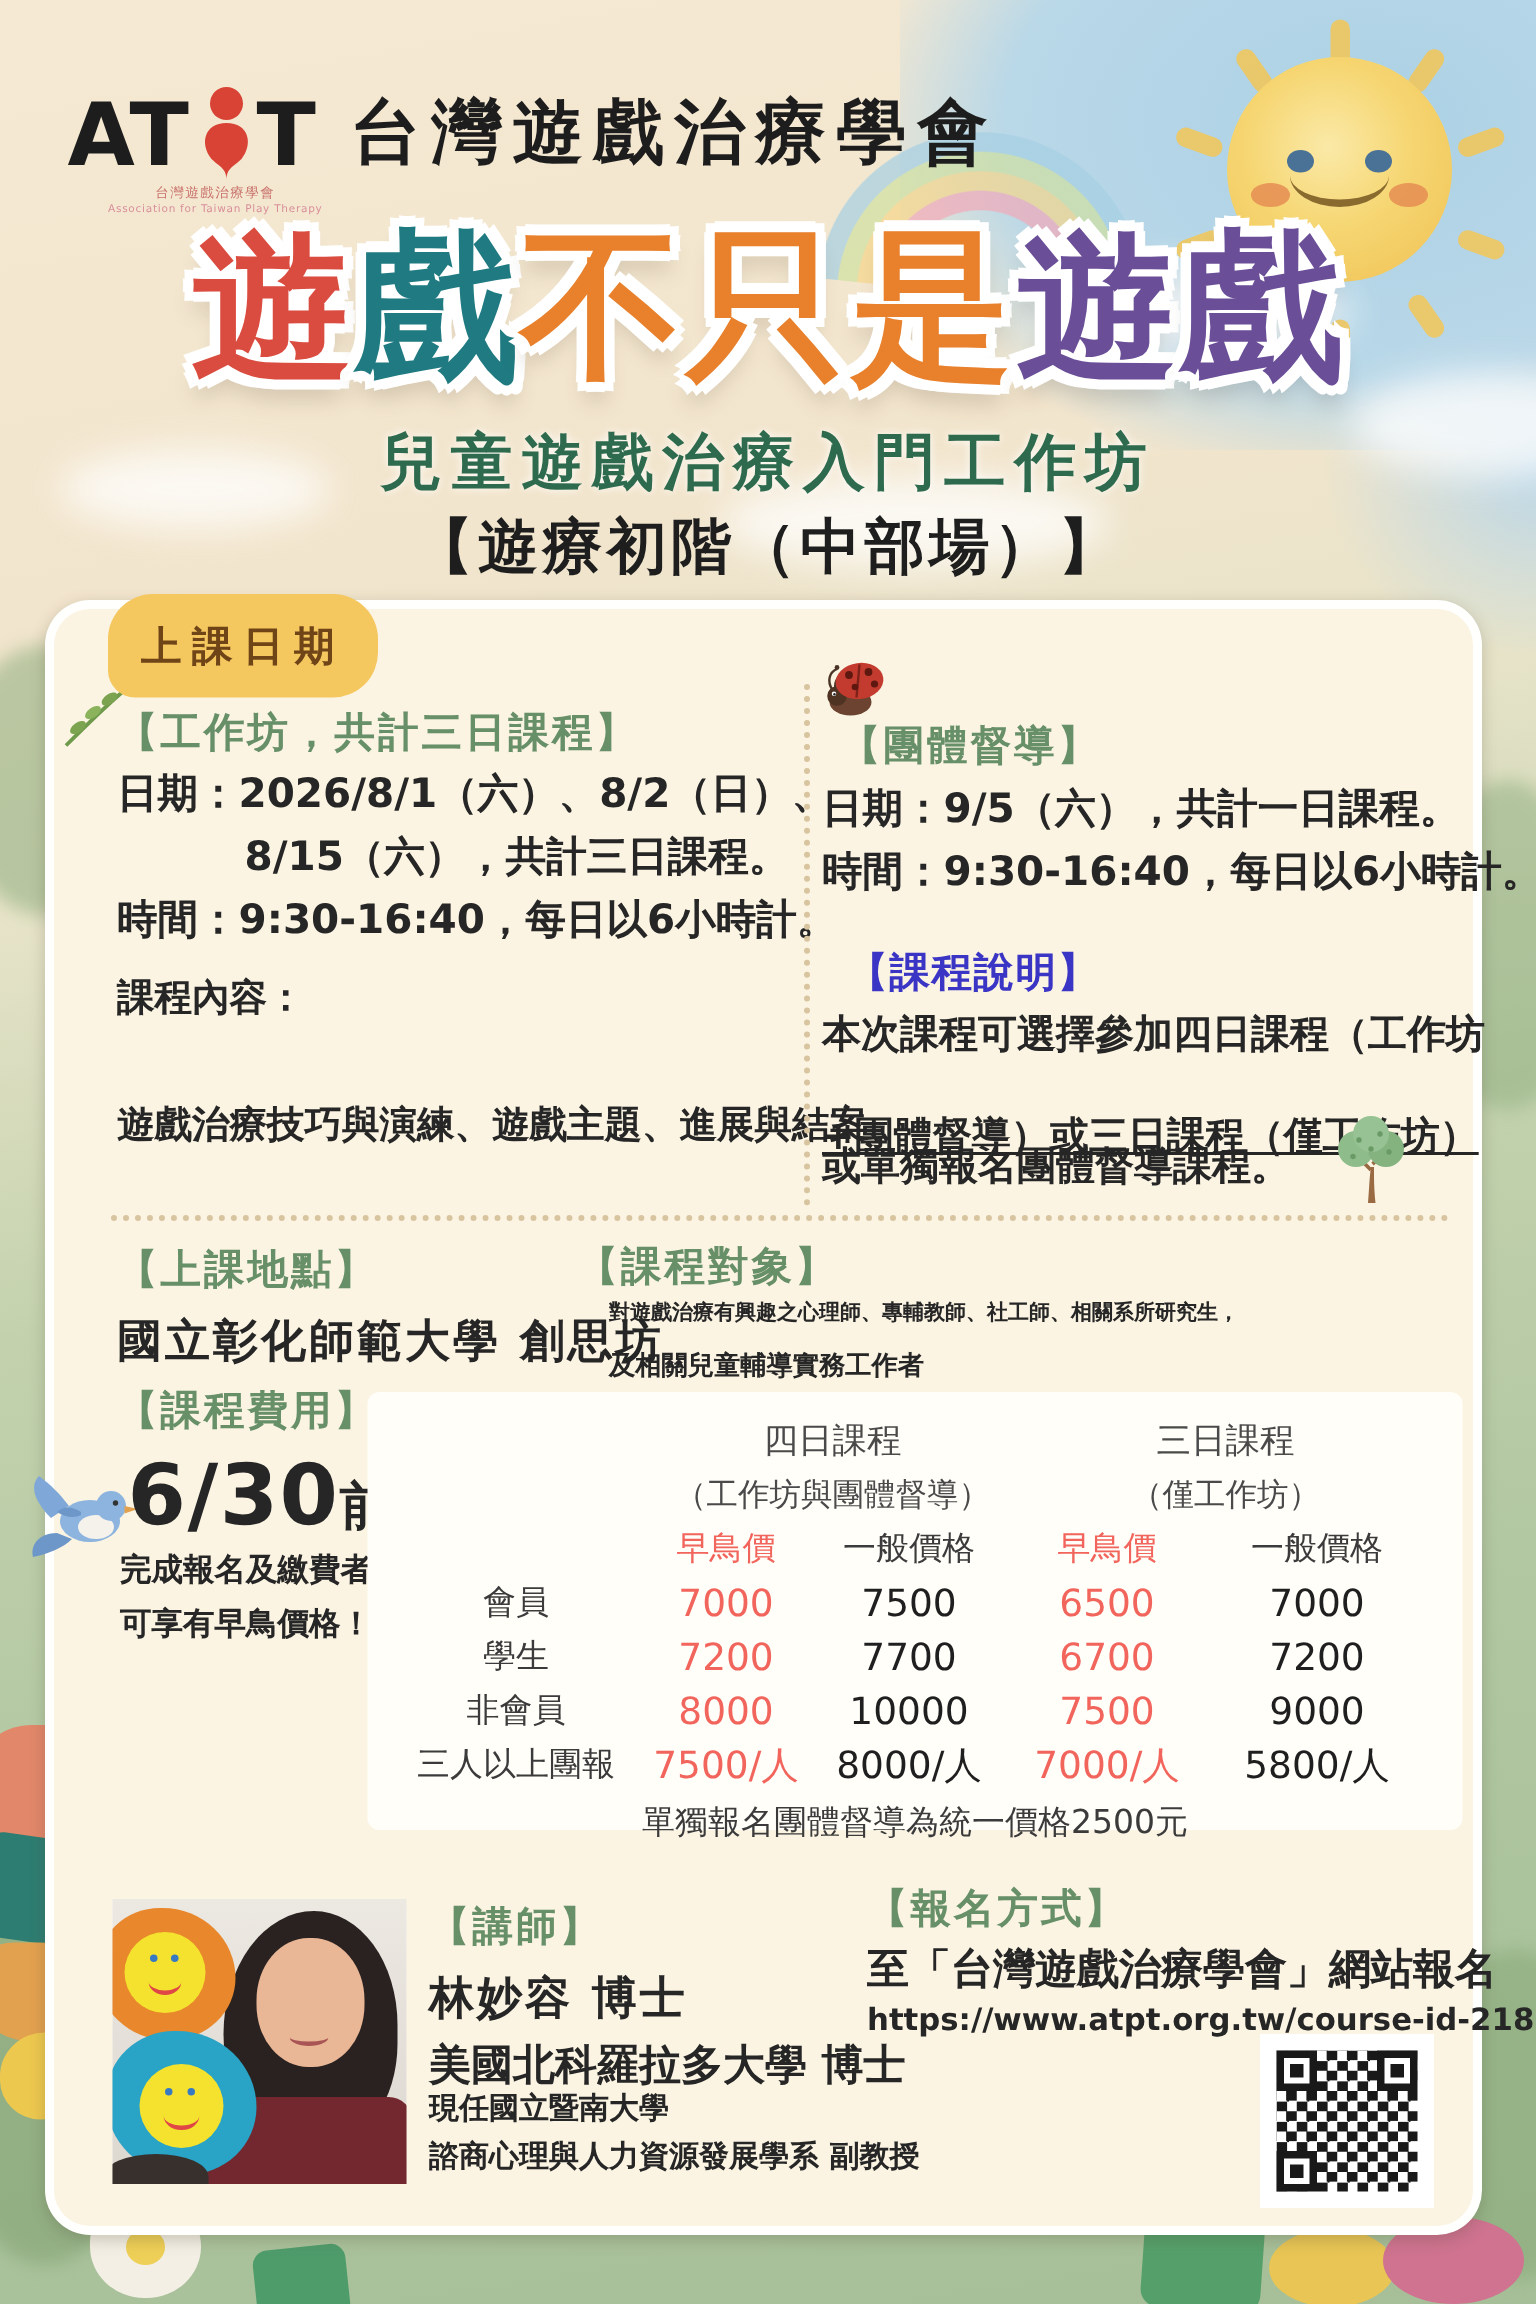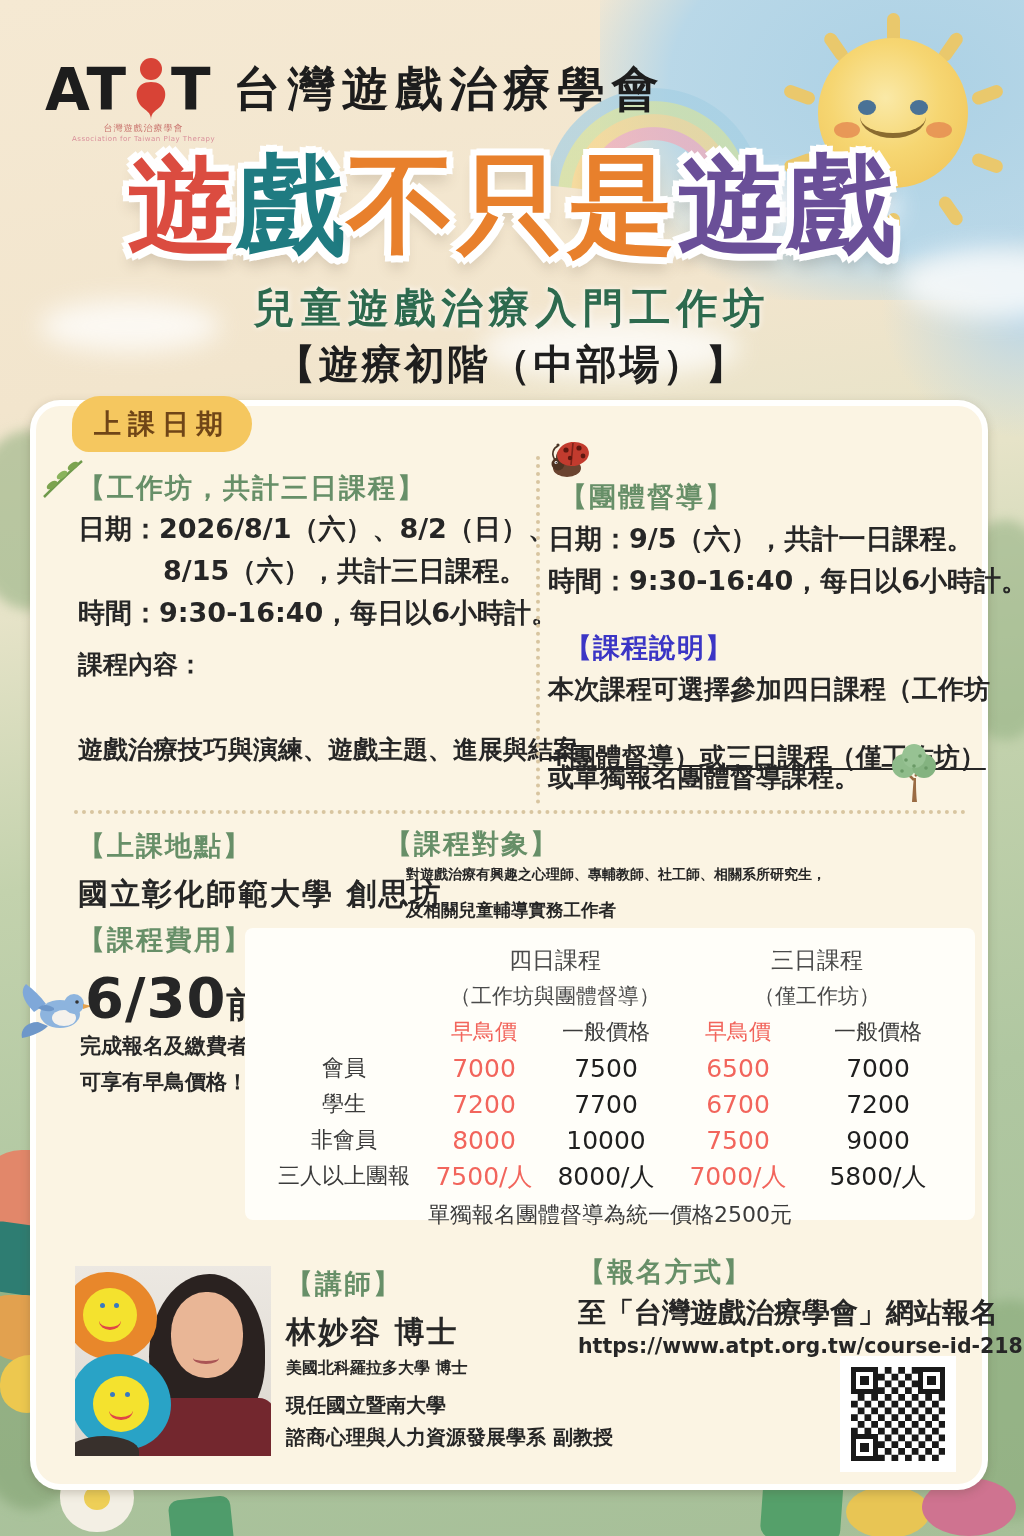--- a/index.html
+++ b/index.html
@@ -50,21 +50,21 @@
   .subtitle { position:absolute; left:0; top:281px; width:1024px; text-align:center; z-index:2;
     font-size:41px; font-weight:bold; color:#2d6a4e; letter-spacing:6px;
     text-shadow:0 0 6px rgba(255,255,255,.9); }
   .session-line { position:absolute; left:0; top:337px; width:1024px; text-align:center; z-index:2;
     font-size:40px; font-weight:bold; color:#1e1e1e; letter-spacing:3px; }
 
   
   .card { position:absolute; left:30px; top:400px; width:958px; height:1090px; z-index:2;
     background:#fbf4e3; border:6px solid rgba(255,255,255,.95); border-radius:30px;
     box-shadow:0 3px 10px rgba(80,70,50,.25); }
-  .badge { position:absolute; left:72px; top:396px; width:180px; height:56px; z-index:4;
+  .badge { position:absolute; left:72px; top:396px; width:180px; height:69px; z-index:4;
     background:#f5c75f; border-radius:30px 30px 30px 18px; display:flex; align-items:center; justify-content:center;
     font-size:27px; font-weight:bold; color:#6f4517; letter-spacing:7px; }
 
   .txt { position:absolute; z-index:3; color:#262626; font-weight:bold; white-space:nowrap; }
   .green { color:#678f68; }
   .blue { color:#3b35c5; }
 
   .vdots { position:absolute; left:536px; top:456px; height:348px; border-left:4px dotted #d8c5a0; z-index:3; }
   .hdots { position:absolute; left:74px; top:810px; width:892px; border-top:4px dotted #d8c5a0; z-index:3; }
 
@@ -330,21 +330,21 @@
             <i style="left:62%;"></i>
             <u></u>
           </div>
       </div>
     </div>
     <div style="position:absolute;left:-6px;bottom:-10px;width:70px;height:30px;background:#38302c;border-radius:50% 50% 0 0;"></div>
   </div>
 
   <div class="txt green" style="left:286px;top:1266px;font-size:27px;letter-spacing:2px;">【講師】</div>
   <div class="txt" style="left:286px;top:1312px;font-size:30px;letter-spacing:2px;">林妙容 博士</div>
-  <div class="txt" style="left:286px;top:1358px;font-size:16px;">美國北科羅拉多大學 博士</div>
+  <div class="txt" style="left:286px;top:1358px;font-size:28px;">美國北科羅拉多大學 博士</div>
   <div class="txt" style="left:286px;top:1392px;font-size:20px;">現任國立暨南大學</div>
   <div class="txt" style="left:286px;top:1424px;font-size:20px;">諮商心理與人力資源發展學系 副教授</div>
 
   <div class="txt green" style="left:578px;top:1254px;font-size:27px;letter-spacing:2px;">【報名方式】</div>
   <div class="txt" style="left:578px;top:1294px;font-size:28px;">至「台灣遊戲治療學會」網站報名</div>
   <div class="txt" style="left:578px;top:1334px;font-size:20.5px;"><a class="reg-url">https://www.atpt.org.tw/course-id-218</a></div>
 
   <div class="qr-box">
     <div class="qr-mod">
       <span class="finder" style="left:0;top:0;">

